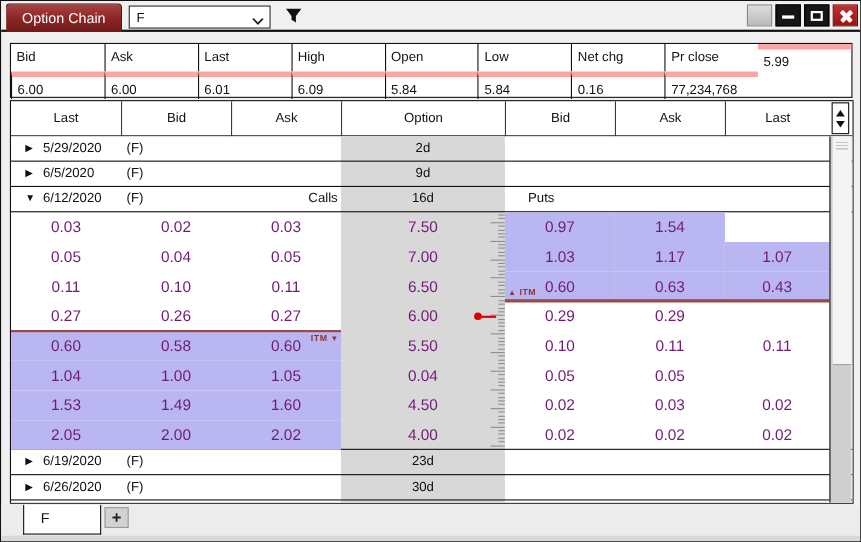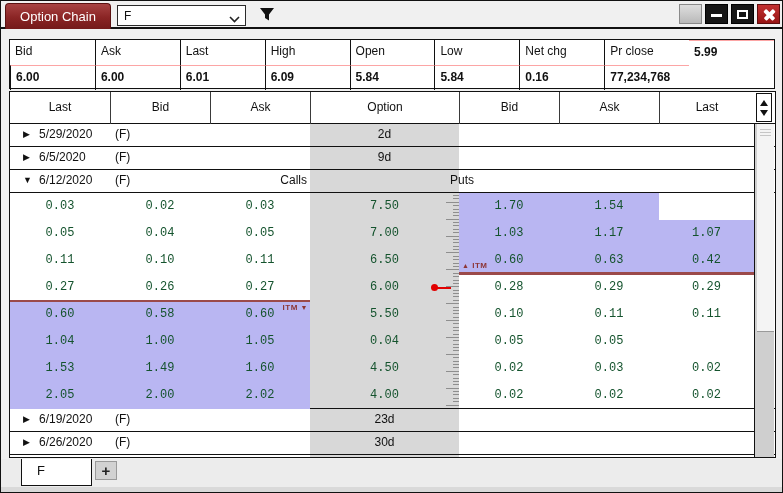--- a/index.html
+++ b/index.html
@@ -33,21 +33,21 @@
   .wbtn.close i, .wbtn.close b{ position:absolute; left:5px; top:8px; width:13px; height:3.5px; background:#fff; border-radius:1px; }
   .wbtn.close i{ transform:rotate(45deg); }
   .wbtn.close b{ transform:rotate(-45deg); }
 
   
   .quote{ position:absolute; left:8px; top:38px; width:766px; height:50px;
     display:grid; grid-template-columns:repeat(9,1fr); grid-template-rows:25px 25px;
     background:#fff; border:1px solid #111; font-size:12px; color:#111; }
   .qcell{ padding-left:5px; line-height:23px; border-left:1px solid #111; overflow:hidden; white-space:nowrap; }
   .qcell.first{ border-left:none; }
-  .qcell.qv{ border-top:1px solid #fca5a5;font-weight:bold; }
+  .qcell.qv{ border-top:5px solid #fca5a5; }
 
   
   .chain{ position:absolute; left:8px; top:90px; width:767px; height:367px;
     background:#fff; border:1.5px solid #111; overflow:hidden; }
   .chain-header{ position:relative; height:32px; border-bottom:1.5px solid #111; font-size:12px; color:#111; }
   .hcell{ position:absolute; top:0; height:32px; line-height:31px; text-align:center; border-left:1px solid #3a3a3a; cursor:pointer; }
   .hcell.first{ border-left:none; }
   .spinbox{ position:absolute; left:746px; top:1px; width:16px; height:29px;
     border:1.5px solid #111; background:#fff; display:flex; flex-direction:column;
     align-items:center; justify-content:center; }
@@ -64,26 +64,26 @@
   .vthumb::after{ content:""; position:absolute; top:5px; left:3px; right:3px; height:7px;
     background:repeating-linear-gradient(#c6c6c6 0 1px, transparent 1px 3px); }
 
   .exp-row{ position:relative; height:23px; border-bottom:1.5px solid #111;
     font-size:12px; color:#111; cursor:pointer; }
   .exp-arrow{ position:absolute; left:13px; top:0; line-height:21px; font-size:9px; color:#111; }
   .exp-date{ position:absolute; left:29px; top:0; line-height:21px; }
   .exp-code{ position:absolute; left:105px; top:0; line-height:21px; }
   .exp-days{ position:absolute; left:300px; width:149px; top:0; line-height:21px; text-align:center; }
   .exp-calls{ position:absolute; left:229px; width:68px; top:0; line-height:21px; text-align:right; }
-  .exp-puts{ position:absolute; left:440px; top:0; line-height:21px; }
+  .exp-puts{ position:absolute; left:470px; top:0; line-height:21px; }
 
   .options-block{ position:relative; height:216px; border-bottom:1.5px solid #111; }
   .opt-row{ display:grid; grid-template-columns:100px 100px 100px 149px 100px 100px 95px;
-    height:27px; align-items:center; text-align:center; font-size:12px; color:#14532d;
-    position:relative;font-family:Liberation Mono, monospace; }
+    height:27px; align-items:center; text-align:center; font-size:14px; color:#701a75;
+    position:relative; }
   .opt-row > span{ line-height:27px; height:27px; }
   .opt-row .scell{ background:transparent; }
   .opt-row.put-itm .pcell{ background:#b9b6f2; }
   .opt-row.call-itm .ccell{ background:#b9b6f2; }
 
   .ruler{ position:absolute; left:434px; top:0; width:15px; height:216px; pointer-events:none; }
   .tick{ position:absolute; right:0; height:1px; width:6px; background:#8e8e8e; }
   .tick.long{ width:13px; }
 
   .itm-line{ position:absolute; height:2.5px; background:#9b4a4a; }
@@ -192,57 +192,57 @@
         <span class="exp-date">6/5/2020</span>
         <span class="exp-code">(F)</span>
         <span class="exp-days">9d</span>
       </div>
 
       <div class="exp-row">
         <span class="exp-arrow">▼</span>
         <span class="exp-date">6/12/2020</span>
         <span class="exp-code">(F)</span>
         <span class="exp-calls">Calls</span>
+        <span class="exp-days">16d</span>
         <span class="exp-puts">Puts</span>
       </div>
 
       <div class="options-block">
 
         <div class="opt-row put-itm">
           <span class="ccell">0.03</span>
           <span class="ccell">0.02</span>
           <span class="ccell">0.03</span>
           <span class="scell">7.50</span>
-          <span class="pcell">1.70</span>
+          <span class="pcell">0.97</span>
           <span class="pcell">1.54</span>
         </div>
         <div class="opt-row put-itm">
           <span class="ccell">0.05</span>
           <span class="ccell">0.04</span>
           <span class="ccell">0.05</span>
           <span class="scell">7.00</span>
           <span class="pcell">1.03</span>
           <span class="pcell">1.17</span>
           <span class="pcell">1.07</span>
         </div>
         <div class="opt-row put-itm">
           <span class="ccell">0.11</span>
           <span class="ccell">0.10</span>
           <span class="ccell">0.11</span>
           <span class="scell">6.50</span>
           <span class="pcell">0.60</span>
           <span class="pcell">0.63</span>
-          <span class="pcell">0.42</span>
+          <span class="pcell">0.43</span>
         </div>
         <div class="opt-row">
           <span class="ccell">0.27</span>
           <span class="ccell">0.26</span>
           <span class="ccell">0.27</span>
           <span class="scell">6.00</span>
-          <span class="pcell">0.28</span>
           <span class="pcell">0.29</span>
           <span class="pcell">0.29</span>
         </div>
         <div class="opt-row call-itm">
           <span class="ccell">0.60</span>
           <span class="ccell">0.58</span>
           <span class="ccell">0.60</span>
           <span class="scell">5.50</span>
           <span class="pcell">0.10</span>
           <span class="pcell">0.11</span>

